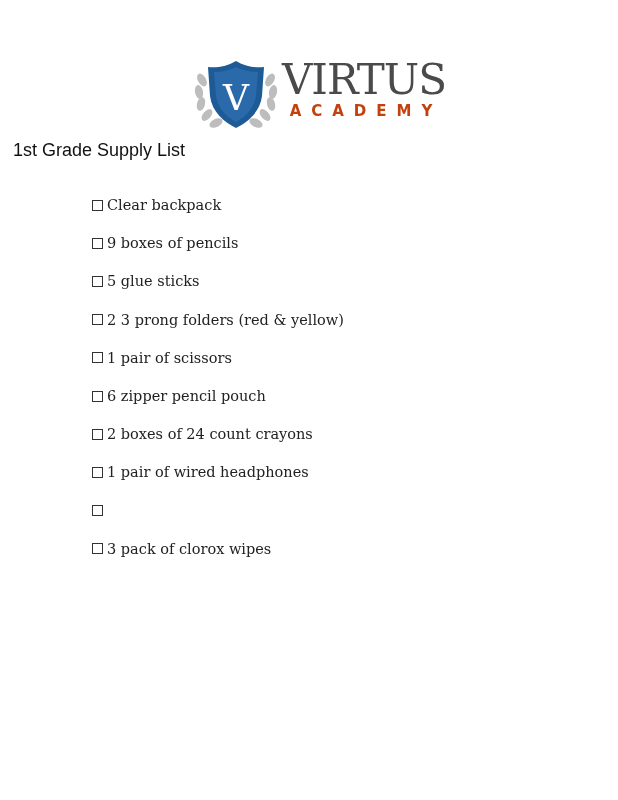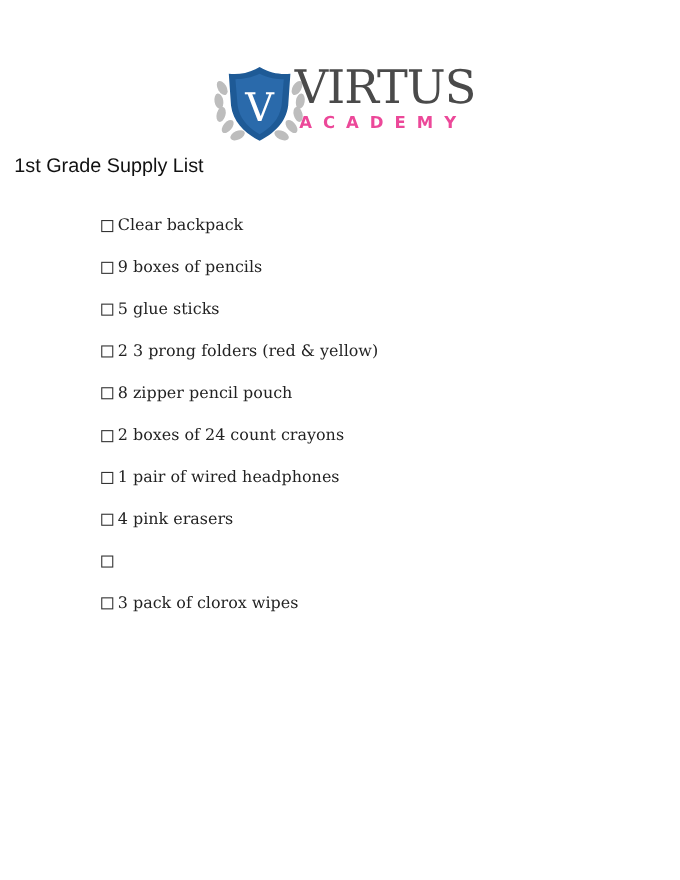--- a/index.html
+++ b/index.html
@@ -1,21 +1,21 @@
 <!DOCTYPE html>
 <html><head>
 <meta charset="utf-8">
 <style>
   html, body { margin: 0; padding: 0; background: #ffffff; }
   body { width: 618px; height: 800px; position: relative; overflow: hidden; }
   .logo { position: absolute; left: 192px; top: 58px; width: 250px; height: 72px; }
   .shield-wrap { position: absolute; left: 0; top: 0; width: 88px; height: 72px; }
-  .wordmark { position: absolute; left: 76px; top: 2px; }
+  .wordmark { position: absolute; left: 90px; top: 2px; text-align: center; }
   .virtus { font-family: "DejaVu Serif", serif; font-size: 42px; line-height: 40px; color: #4a4a4a; letter-spacing: -1px; }
-  .academy { font-family: "DejaVu Sans", sans-serif; font-weight: bold; font-size: 15px; color: #ec4899; letter-spacing: 10px; margin-top: 2px; padding-left: 4px; }
+  .academy { font-family: "DejaVu Sans", sans-serif; font-weight: bold; font-size: 15px; color: #c2410c; letter-spacing: 10px; margin-top: 2px; padding-left: 4px; }
   .title { position: absolute; left: 0; width: 618px; top: 140px; text-align: left;
            font-family: "Liberation Sans", sans-serif; font-size: 18px; color: #111; padding-left: 13px; }
   .list { position: absolute; left: 92px; top: 186px; margin: 0; padding: 0; list-style: none; }
   .item { display: flex; align-items: center; height: 38.2px; font-family: "DejaVu Serif", serif; font-size: 14.5px; color: #222; text-align: right; }
   .box { width: 11px; height: 11px; border: 1px solid #333; margin-right: 4px; flex: 0 0 auto; box-sizing: border-box; }
 </style>
 </head>
 <body>
 
 <div class="logo">
@@ -58,34 +58,34 @@
   <li class="item">
       <span class="box"></span>
       <span>5 glue sticks</span>
     </li>
   <li class="item">
       <span class="box"></span>
       <span>2 3 prong folders (red &amp; yellow)</span>
     </li>
   <li class="item">
       <span class="box"></span>
-      <span>8 zipper pencil pouch</span>
+      <span>1 pair of scissors</span>
+    </li>
+  <li class="item">
+      <span class="box"></span>
+      <span>6 zipper pencil pouch</span>
     </li>
   <li class="item">
       <span class="box"></span>
       <span>2 boxes of 24 count crayons</span>
     </li>
   <li class="item">
       <span class="box"></span>
       <span>1 pair of wired headphones</span>
     </li>
   <li class="item">
       <span class="box"></span>
-      <span>4 pink erasers</span>
-    </li>
-  <li class="item">
-      <span class="box"></span>
     </li>
   <li class="item">
       <span class="box"></span>
       <span>3 pack of clorox wipes</span>
     </li>
 </ul>
 
 </body></html>

